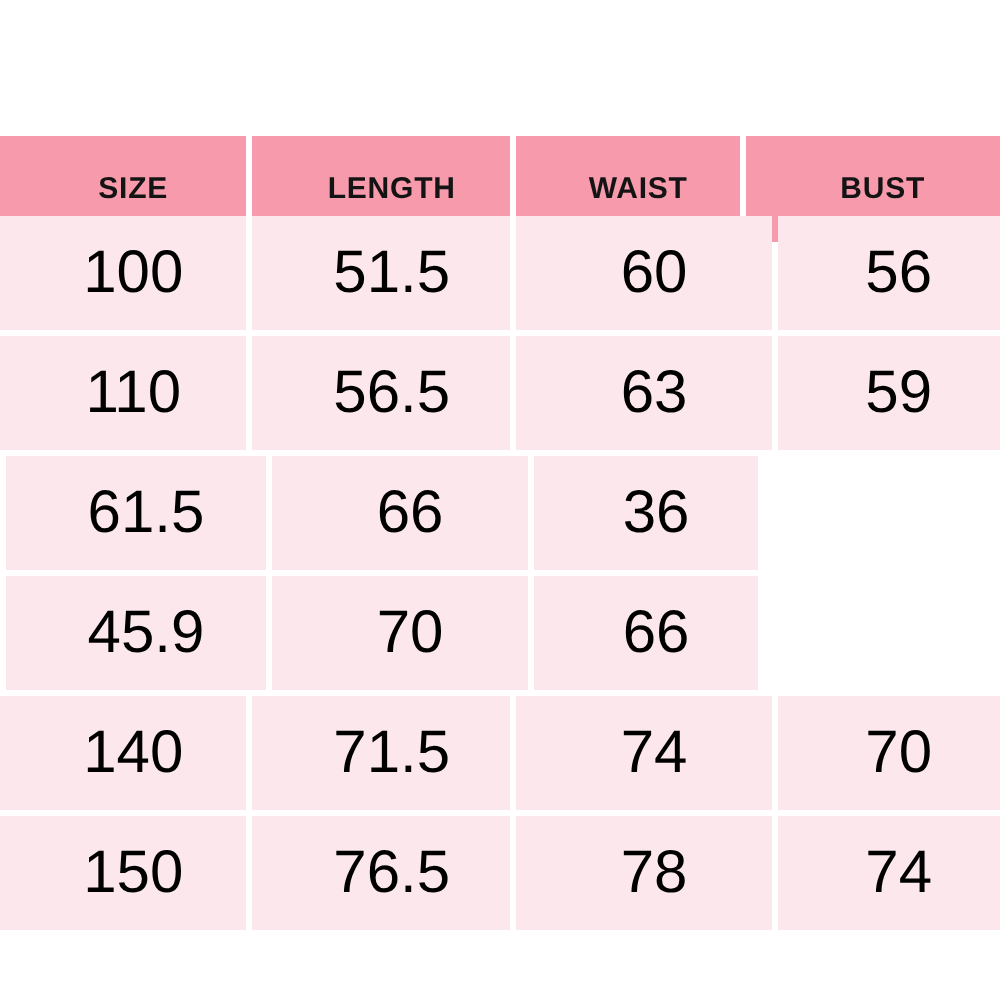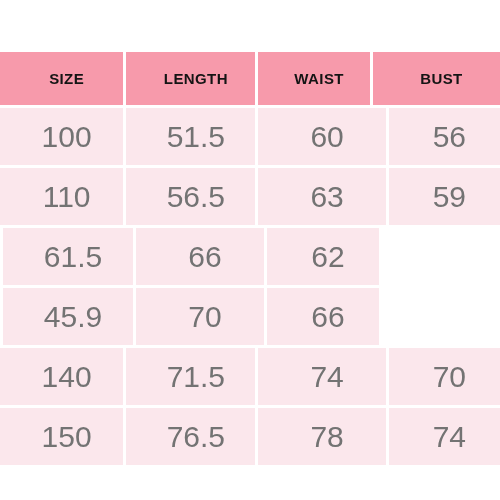--- a/index.html
+++ b/index.html
@@ -36,36 +36,37 @@
     height: 53px;
     display: flex;
     align-items: center;
     justify-content: center;
     font-size: 15px;
     font-weight: bold;
     letter-spacing: 0.4px;
     color: #141414;
     box-sizing: border-box;
     padding-left: 10px;
+    margin-top: 16px;
   }
 
   
   .body-row {
     height: 57px;
     margin-top: 3px;
   }
   .body-cell {
     background: #fbe7ec;
     height: 57px;
     display: flex;
     align-items: center;
     justify-content: center;
     font-size: 30px;
     font-weight: normal;
-    color: #737373;
+    color: #000000;
     box-sizing: border-box;
     padding-left: 10px;
   }
 
   
   .col-0 { width: 124px; }
   .col-1 { width: 130px; margin-left: 3px; }
   .col-2 { width: 128px; margin-left: 3px; }
   .col-3 { width: 112px; margin-left: 3px; }
 </style>
@@ -91,21 +92,21 @@
   <div class="chart-row body-row">
     <div class="body-cell col-0">110</div>
     <div class="body-cell col-1">56.5</div>
     <div class="body-cell col-2">63</div>
     <div class="body-cell col-3">59</div>
   </div>
 
   <div class="chart-row body-row">
     <div class="body-cell col-1">61.5</div>
     <div class="body-cell col-2">66</div>
-    <div class="body-cell col-3">62</div>
+    <div class="body-cell col-3">36</div>
   </div>
 
   <div class="chart-row body-row">
     <div class="body-cell col-1">45.9</div>
     <div class="body-cell col-2">70</div>
     <div class="body-cell col-3">66</div>
   </div>
 
   <div class="chart-row body-row">
     <div class="body-cell col-0">140</div>

